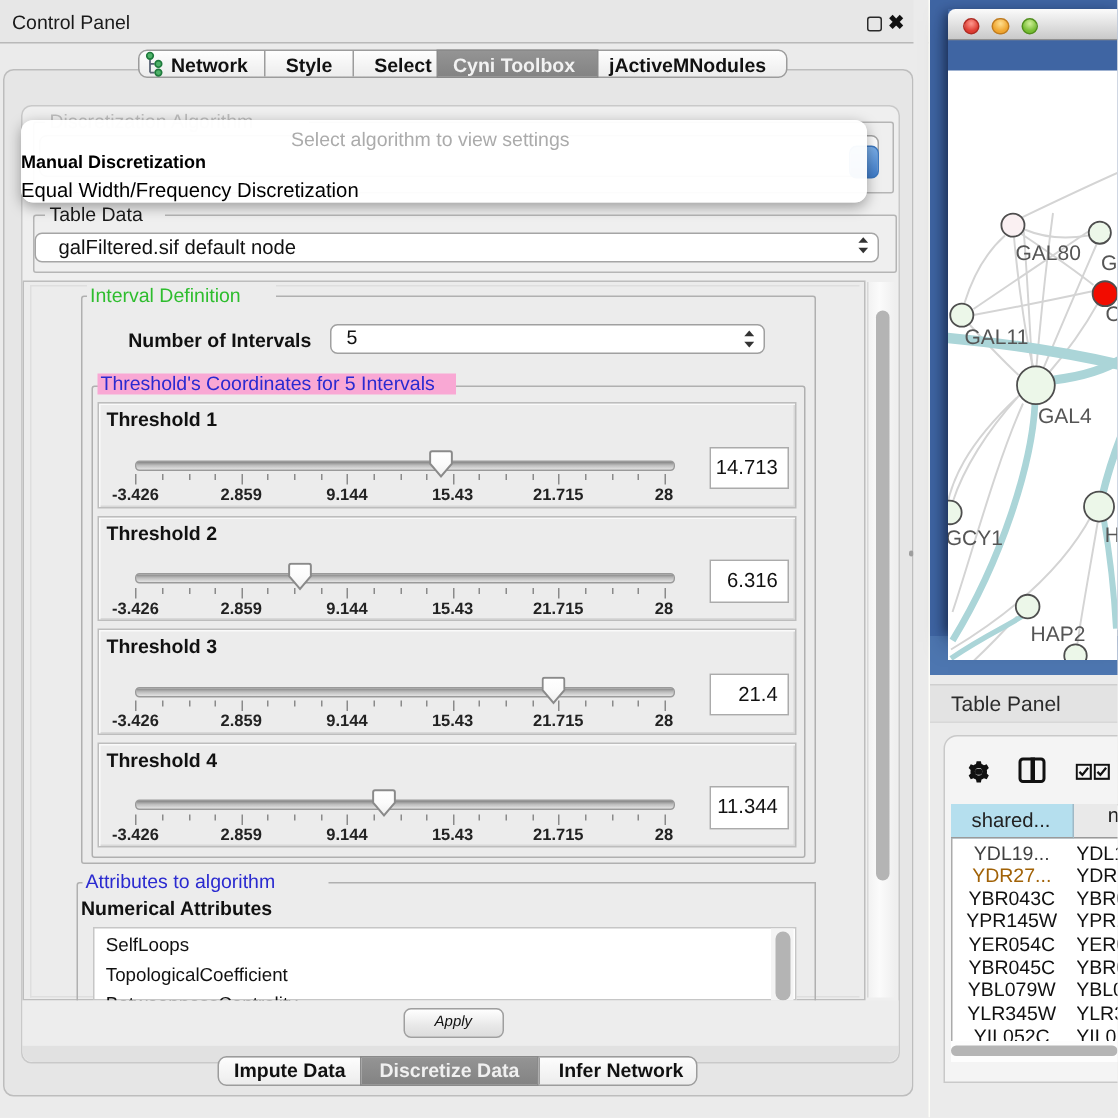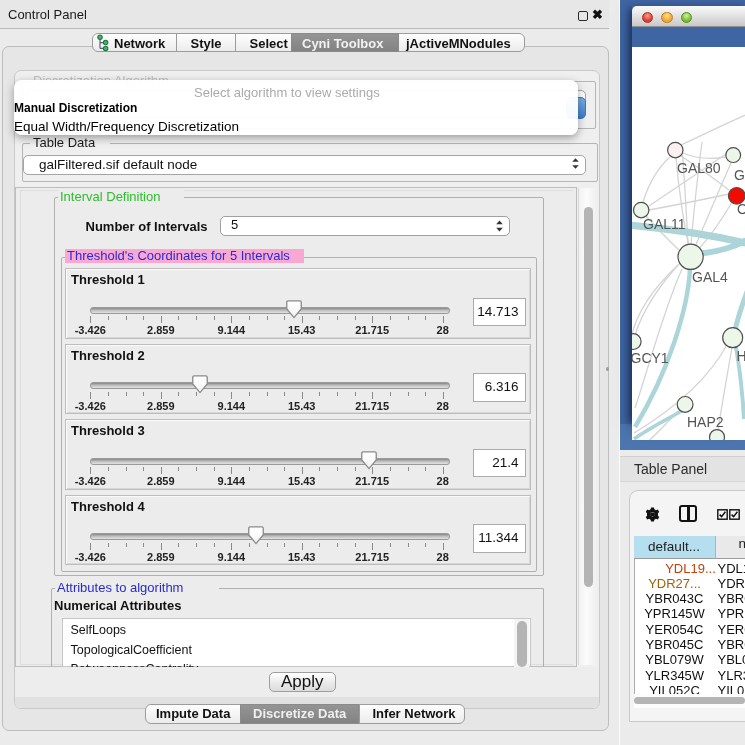--- a/index.html
+++ b/index.html
@@ -229,21 +229,21 @@
 <div style="position:absolute;left:51px;top:587.5px;width:490.5px;height:79.5px;border:1px solid #b0b0b0;border-top-left-radius:2px;"></div>
 <div style="position:absolute;left:55px;top:580.5px;width:160px;height:14px;font-size:13px;color:#2a2ad0;background:#ececec;padding:0 2px;">Attributes to algorithm</div>
 <div style="position:absolute;left:54px;top:598.5px;width:160px;height:16px;font-size:13px;font-weight:bold;color:#111;">Numerical Attributes</div>
 <div style="position:absolute;left:62px;top:617.5px;width:468.5px;height:49.5px;background:#fff;border:1px solid #c6c6c6;box-sizing:border-box;"></div>
 <div style="position:absolute;left:70.5px;top:623px;width:250px;height:16px;font-size:12.5px;color:#111;">SelfLoops</div>
 <div style="position:absolute;left:70.5px;top:643px;width:250px;height:16px;font-size:12.5px;color:#111;">TopologicalCoefficient</div>
 <div style="position:absolute;left:70.5px;top:662px;width:250px;height:5px;font-size:12.5px;color:#111;overflow:hidden;">BetweennessCentrality</div>
 <div style="position:absolute;left:514px;top:618.5px;width:15px;height:48px;background:#f4f4f4;"></div>
 <div style="position:absolute;left:516.5px;top:621px;width:10px;height:46px;background:#b4b4b4;border-radius:5px;"></div>
 <div style="position:absolute;left:15px;top:666.5px;width:584px;height:30px;background:#ededed;"></div>
-<div style="position:absolute;left:269px;top:671.5px;width:66.5px;height:20px;background:linear-gradient(#ffffff,#e8e8e8 60%,#dcdcdc);border:1px solid #9f9f9f;border-radius:5px;box-sizing:border-box;text-align:center;font-size:17px;color:#111;line-height:18px;">Apply</div>
+<div style="position:absolute;left:269px;top:671.5px;width:66.5px;height:20px;background:linear-gradient(#ffffff,#e8e8e8 60%,#dcdcdc);border:1px solid #9f9f9f;border-radius:5px;box-sizing:border-box;text-align:center;font-size:10px;color:#111;line-height:18px;font-style:italic;">Apply</div>
 <div style="position:absolute;left:144.5px;top:703.7px;width:320.5px;height:20.0px;background:linear-gradient(#fdfdfd,#ececec);border:1px solid #9c9c9c;border-radius:6px;box-sizing:border-box;"></div>
 <div style="position:absolute;left:239.5px;top:703.7px;width:119px;height:20.0px;background:linear-gradient(#949494,#838383);border:1px solid #8a8a8a;box-sizing:border-box;"></div>
 <div style="position:absolute;left:358.5px;top:704.7px;width:1px;height:18.0px;background:#9c9c9c;"></div>
 <div style="position:absolute;left:156px;top:707.2px;width:85px;height:15px;font-size:13px;font-weight:bold;color:#111;">Impute Data</div>
 <div style="position:absolute;left:253px;top:707.2px;width:105px;height:15px;font-size:13px;font-weight:bold;color:#f0f0f0;">Discretize Data</div>
 <div style="position:absolute;left:372.5px;top:707.2px;width:95px;height:15px;font-size:13px;font-weight:bold;color:#111;">Infer Network</div>
 <div style="position:absolute;left:605.5px;top:367px;width:3.5px;height:3.5px;background:#9e9e9e;border-radius:50%;"></div>
 <div style="position:absolute;left:609px;top:0px;width:10px;height:745px;background:#ebebeb;"></div>
 <div style="position:absolute;left:619px;top:0px;width:1px;height:745px;background:#fdfdf8;"></div>
 <div style="position:absolute;left:14px;top:80px;width:563.5px;height:55px;background:rgba(255,255,255,0.96);border-radius:8px;box-shadow:0 3px 9px rgba(0,0,0,0.35);"></div>
@@ -320,25 +320,25 @@
 <div style="position:absolute;left:687.2px;top:505px;width:2.6px;height:17px;background:#111;"></div>
 <svg style="position:absolute;left:716.5px;top:508.5px;" width="12" height="12" viewBox="0 0 12 12">
     <rect x="0.8" y="0.8" width="9.4" height="9.4" fill="none" stroke="#111" stroke-width="1.4"></rect>
     <path d="M2.6 5.6 L4.6 7.6 L8.4 2.8" fill="none" stroke="#111" stroke-width="1.5"></path>
   </svg>
 <svg style="position:absolute;left:729px;top:508.5px;" width="12" height="12" viewBox="0 0 12 12">
     <rect x="0.8" y="0.8" width="9.4" height="9.4" fill="none" stroke="#111" stroke-width="1.4"></rect>
     <path d="M2.6 5.6 L4.6 7.6 L8.4 2.8" fill="none" stroke="#111" stroke-width="1.5"></path>
   </svg>
 <div style="position:absolute;left:633.5px;top:535.5px;width:112px;height:158px;background:#fff;border-left:1px solid #ababab;border-top:1px solid #ababab;overflow:hidden;box-sizing:border-box;"></div>
-<div style="position:absolute;left:633.5px;top:535.5px;width:82px;height:23px;background:#b5dfee;border-right:1px solid #9fb9c6;border-bottom:1px solid #9a9a9a;box-sizing:border-box;text-align:center;font-size:13.5px;color:#222;line-height:22px;">default...</div>
+<div style="position:absolute;left:633.5px;top:535.5px;width:82px;height:23px;background:#b5dfee;border-right:1px solid #9fb9c6;border-bottom:1px solid #9a9a9a;box-sizing:border-box;text-align:center;font-size:13.5px;color:#222;line-height:22px;">shared...</div>
 <div style="position:absolute;left:715.5px;top:535.5px;width:30px;height:23px;background:#e9e9e9;border-bottom:1px solid #9a9a9a;box-sizing:border-box;font-size:13.5px;color:#222;line-height:22px;overflow:hidden;">
     <div style="margin-left:23px;">n</div>
   </div>
-<div style="position:absolute;left:633.5px;top:561.5px;width:82px;height:15px;text-align:center;font-size:13px;color:#c2410c;overflow:hidden;padding-left:16px;">YDL19...</div>
+<div style="position:absolute;left:633.5px;top:561.5px;width:82px;height:15px;text-align:center;font-size:13px;color:#404040;overflow:hidden;">YDL19...</div>
 <div style="position:absolute;left:717.5px;top:561.5px;width:28px;height:15px;font-size:13px;color:#111;overflow:hidden;">YDL1</div>
 <div style="position:absolute;left:633.5px;top:576.8px;width:82px;height:15px;text-align:center;font-size:13px;color:#a16207;overflow:hidden;">YDR27...</div>
 <div style="position:absolute;left:717.5px;top:576.8px;width:28px;height:15px;font-size:13px;color:#111;overflow:hidden;">YDR2</div>
 <div style="position:absolute;left:633.5px;top:592.1px;width:82px;height:15px;text-align:center;font-size:13px;color:#111;overflow:hidden;">YBR043C</div>
 <div style="position:absolute;left:717.5px;top:592.1px;width:28px;height:15px;font-size:13px;color:#111;overflow:hidden;">YBR0</div>
 <div style="position:absolute;left:633.5px;top:607.4px;width:82px;height:15px;text-align:center;font-size:13px;color:#111;overflow:hidden;">YPR145W</div>
 <div style="position:absolute;left:717.5px;top:607.4px;width:28px;height:15px;font-size:13px;color:#111;overflow:hidden;">YPR1</div>
 <div style="position:absolute;left:633.5px;top:622.7px;width:82px;height:15px;text-align:center;font-size:13px;color:#111;overflow:hidden;">YER054C</div>
 <div style="position:absolute;left:717.5px;top:622.7px;width:28px;height:15px;font-size:13px;color:#111;overflow:hidden;">YER0</div>
 <div style="position:absolute;left:633.5px;top:638.0px;width:82px;height:15px;text-align:center;font-size:13px;color:#111;overflow:hidden;">YBR045C</div>

